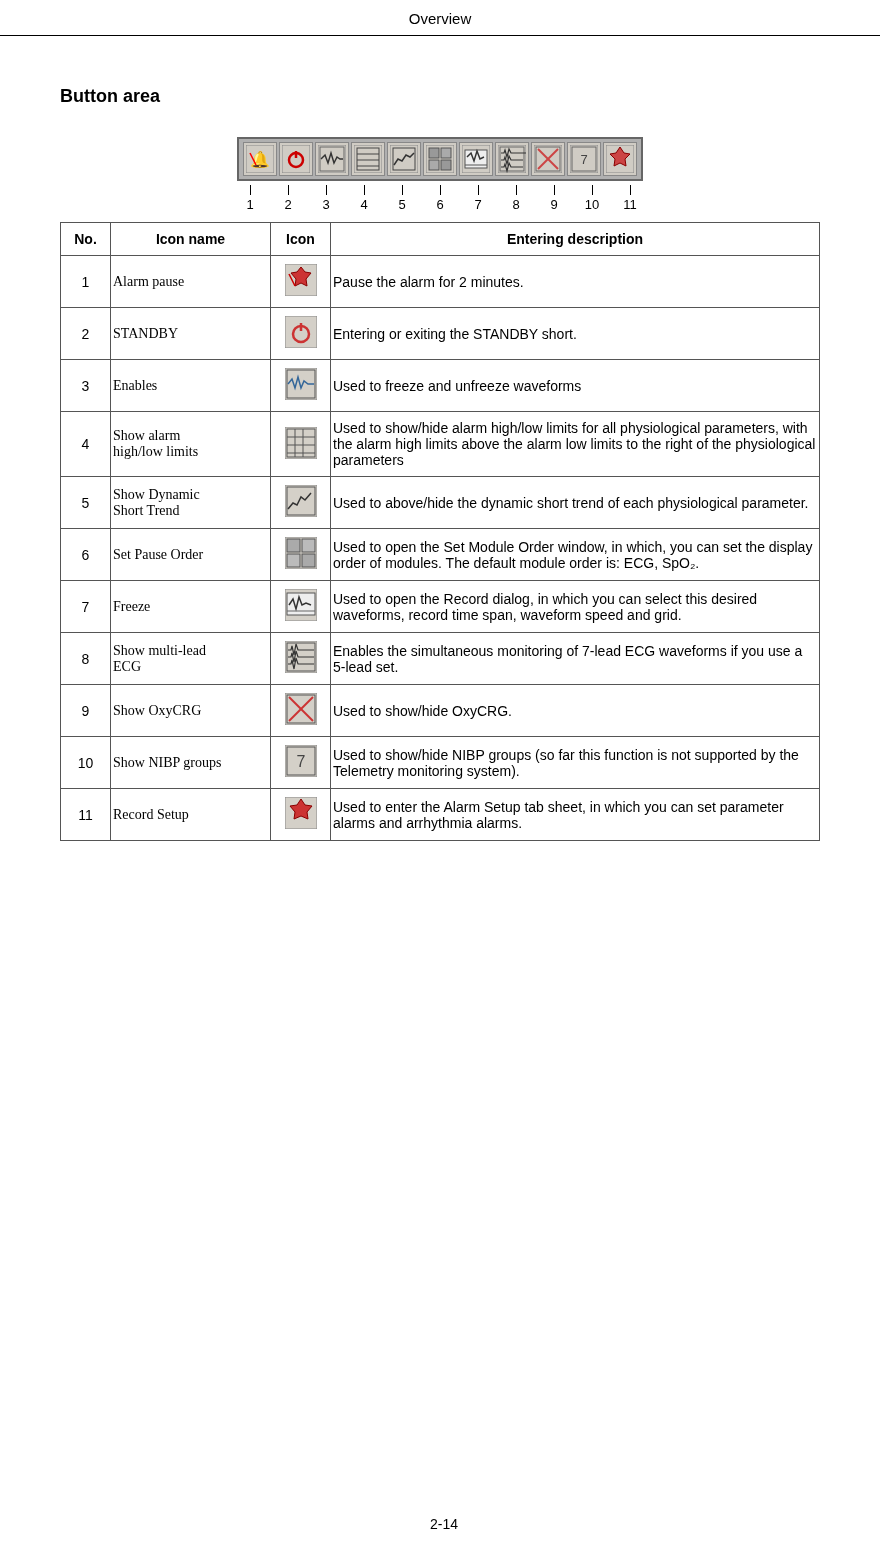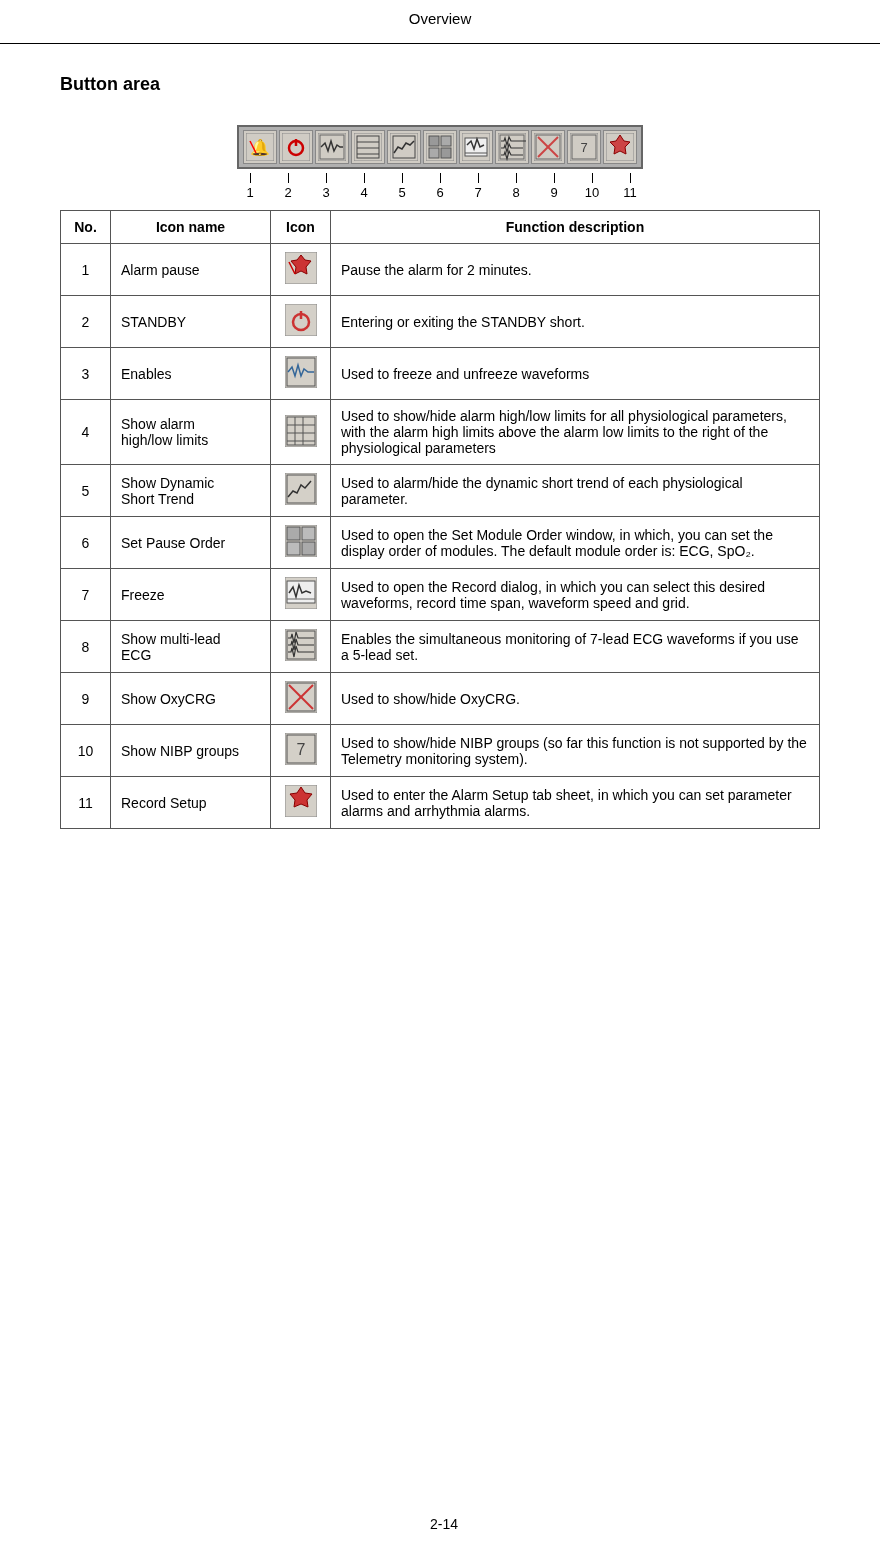--- a/index.html
+++ b/index.html
@@ -9,66 +9,68 @@
       background: #fff;
       font-family: Arial, Helvetica, sans-serif;
       font-size: 14px;
       color: #000;
       position: relative;
     }
 
     
     .page-header {
       text-align: center;
-      padding: 10px 0 16px 0;
+      padding: 10px 0 8px 0;
       border-bottom: 1px solid #000;
       font-size: 15px;
     }
 
     
     .content {
       padding: 30px 60px 60px 60px;
     }
 
     
     .section-title {
       font-size: 18px;
       font-weight: bold;
       margin-bottom: 30px;
+      margin-top: 20px;
     }
 
     
     .data-table {
       width: 100%;
       border-collapse: collapse;
       margin-top: 10px;
     }
 
     .data-table th,
     .data-table td {
       border: 1px solid #555;
-      padding: 8px 10px;
+      padding: 8px 2px;
       vertical-align: middle;
     }
 
     .data-table thead tr {
       font-weight: bold;
     }
 
     .data-table th {
       background: #fff;
     }
 
     .data-table td.no-col {
       text-align: center;
       width: 50px;
     }
 
     .data-table td.name-col {
       width: 160px;
+      font-family: Liberation Serif, serif;
     }
 
     .data-table td.icon-col {
       width: 60px;
       text-align: center;
     }
 
     .data-table td.desc-col {
       
     }
@@ -297,21 +299,21 @@
       </div>
     </div>
   </div>
 
   <table class="data-table">
     <thead>
       <tr>
         <th class="no-col">No.</th>
         <th class="name-col">Icon name</th>
         <th class="icon-col">Icon</th>
-        <th class="desc-col">Function description</th>
+        <th class="desc-col">Entering description</th>
       </tr>
     </thead>
     <tbody id="table-body">
     <tr>
           <td class="no-col">1</td>
           <td class="name-col">Alarm pause</td>
           <td class="icon-col"><svg width="32" height="32" viewBox="0 0 32 32">
               <rect width="32" height="32" fill="#d4d0c8" stroke="#888" stroke-width="1"></rect>
         <polygon points="16,3 20,8 26,9 21,15 22,22 16,19 10,22 11,15 6,9 12,8" fill="#cc3333" stroke="#880000" stroke-width="1"></polygon>
         <line x1="4" y1="10" x2="10" y2="22" stroke="#cc0000" stroke-width="1.5"></line>
@@ -353,21 +355,21 @@
           <td class="desc-col">Used to show/hide alarm high/low limits for all physiological parameters, with the alarm high limits above the alarm low limits to the right of the physiological parameters</td>
         </tr>
         <tr>
           <td class="no-col">5</td>
           <td class="name-col">Show Dynamic<br>Short Trend</td>
           <td class="icon-col"><svg width="32" height="32" viewBox="0 0 32 32">
               <rect width="32" height="32" fill="#d4d0c8" stroke="#888" stroke-width="1"></rect>
         <rect x="2" y="2" width="28" height="28" fill="none" stroke="#555" stroke-width="1"></rect>
         <polyline points="3,24 8,18 12,20 16,12 20,15 26,8" fill="none" stroke="#333" stroke-width="1.5"></polyline>
       </svg></td>
-          <td class="desc-col">Used to alarm/hide the dynamic short trend of each physiological parameter.</td>
+          <td class="desc-col">Used to above/hide the dynamic short trend of each physiological parameter.</td>
         </tr>
         <tr>
           <td class="no-col">6</td>
           <td class="name-col">Set Pause Order</td>
           <td class="icon-col"><svg width="32" height="32" viewBox="0 0 32 32">
               <rect width="32" height="32" fill="#d4d0c8" stroke="#888" stroke-width="1"></rect>
         <rect x="2" y="2" width="13" height="13" fill="#aaa" stroke="#555" stroke-width="1"></rect>
         <rect x="17" y="2" width="13" height="13" fill="#bbb" stroke="#555" stroke-width="1"></rect>
         <rect x="2" y="17" width="13" height="13" fill="#bbb" stroke="#555" stroke-width="1"></rect>
         <rect x="17" y="17" width="13" height="13" fill="#aaa" stroke="#555" stroke-width="1"></rect>

